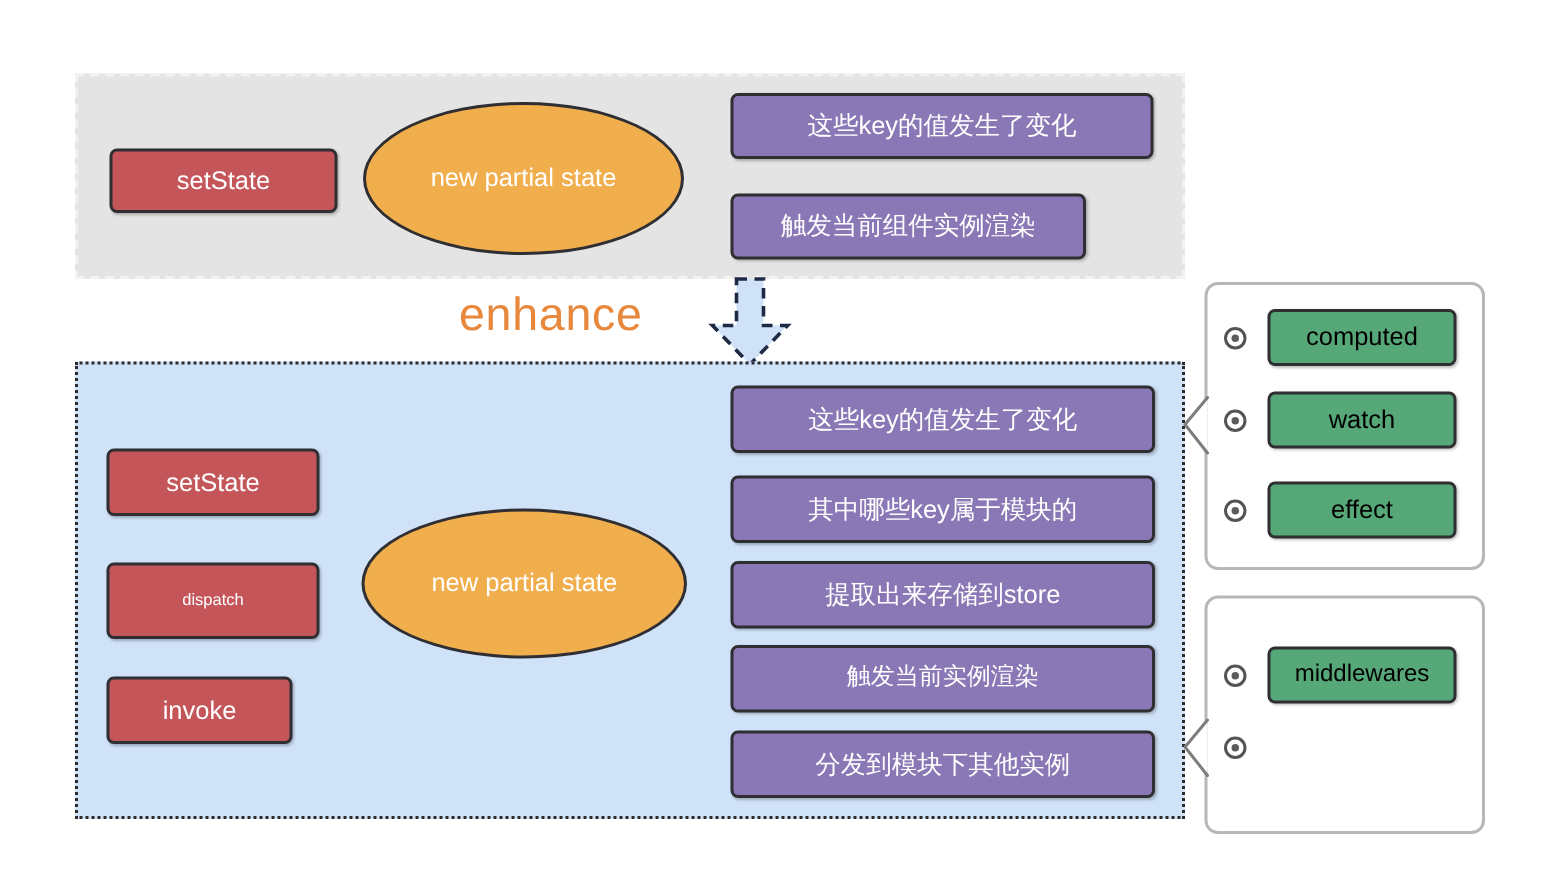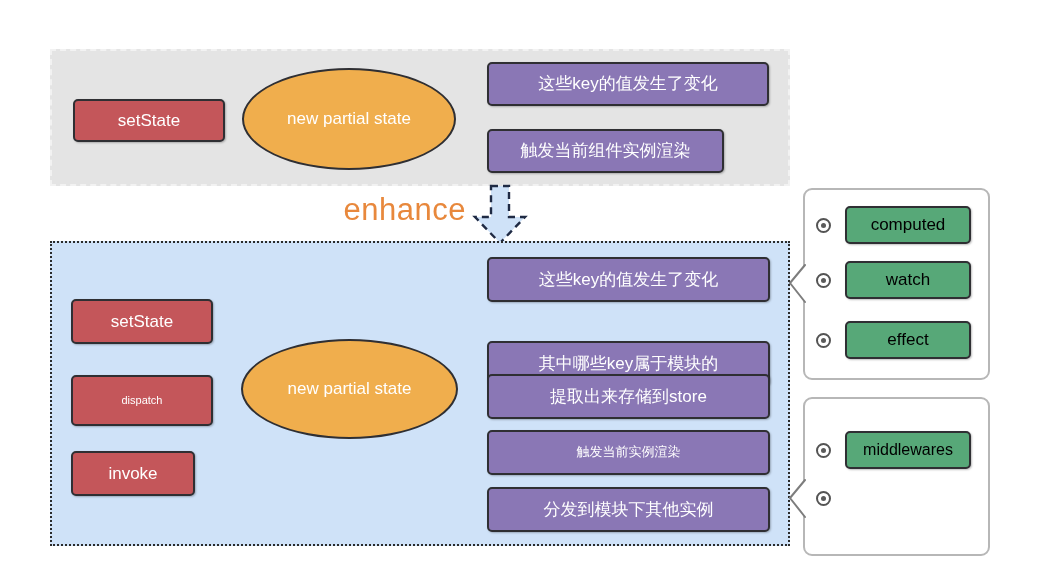--- a/index.html
+++ b/index.html
@@ -76,36 +76,35 @@
   .t-ellipse  { left: 242px; top: 68px;  width: 214px; height: 102px; font-size: 17px; }
   .t-p1       { left: 487px; top: 62px;  width: 282px; height: 44px; font-size: 17px; }
   .t-p2       { left: 487px; top: 129px; width: 237px; height: 44px; font-size: 17px; }
 
   
   .b-setstate { left: 71px;  top: 299px; width: 142px; height: 45px; font-size: 17px; }
   .b-dispatch { left: 71px;  top: 375px; width: 142px; height: 51px; font-size: 11px; }
   .b-invoke   { left: 71px;  top: 451px; width: 124px; height: 45px; font-size: 17px; }
   .b-ellipse  { left: 241px; top: 339px; width: 217px; height: 100px; font-size: 17px; }
   .b-p1 { left: 487px; top: 257px; width: 283px; height: 45px; font-size: 17px; }
-  .b-p2 { left: 487px; top: 317px; width: 283px; height: 45px; font-size: 17px; margin-top: 24px; }
+  .b-p2 { left: 487px; top: 317px; width: 283px; height: 45px; font-size: 17px; }
   .b-p3 { left: 487px; top: 374px; width: 283px; height: 45px; font-size: 17px; }
-  .b-p4 { left: 487px; top: 430px; width: 283px; height: 45px; font-size: 13px; }
+  .b-p4 { left: 487px; top: 430px; width: 283px; height: 45px; font-size: 16px; }
   .b-p5 { left: 487px; top: 487px; width: 283px; height: 45px; font-size: 17px; }
 
   
   .enhance-label {
     position: absolute;
     left: 306px; top: 192px;
     width: 160px;
     font-size: 31px;
     color: #e8883c;
     font-weight: 400;
     letter-spacing: 0.5px;
     white-space: nowrap;
-    text-align: right;
   }
 
   
   .arrow-wrap {
     position: absolute;
     left: 470px; top: 184px;
     width: 60px; height: 62px;
   }
 
   

